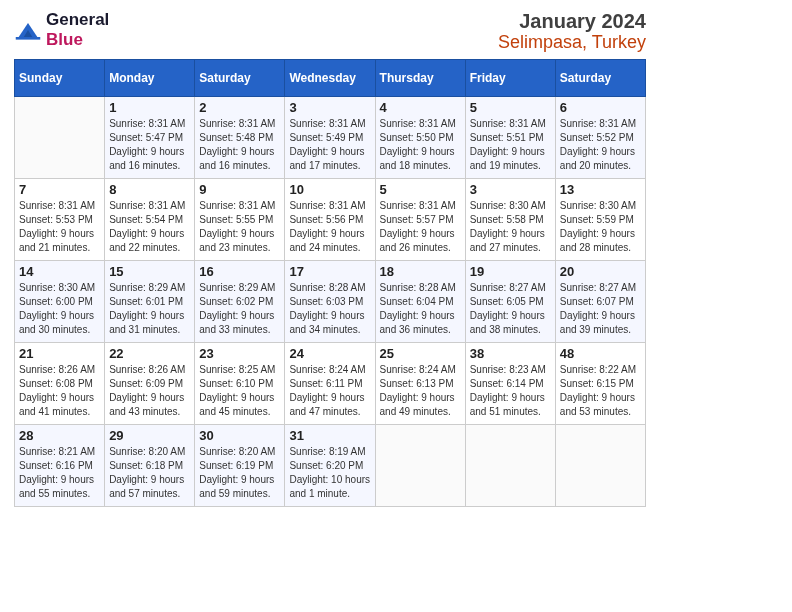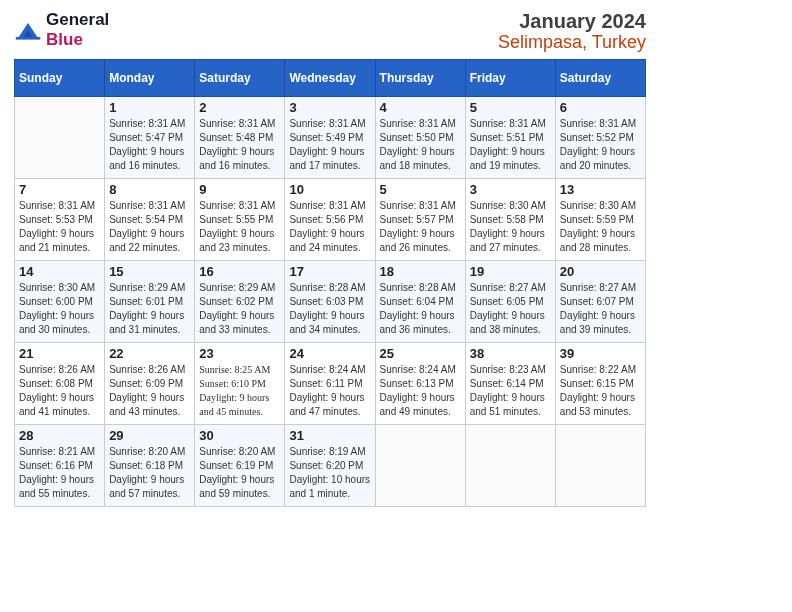--- a/index.html
+++ b/index.html
@@ -287,21 +287,21 @@
           </td>
           <td>
             <span class="day-number">22</span>
             <div class="day-info" style="white-space: pre-line;">Sunrise: 8:26 AM
 Sunset: 6:09 PM
 Daylight: 9 hours
 and 43 minutes.</div>
           </td>
           <td>
             <span class="day-number">23</span>
-            <div class="day-info" style="white-space: pre-line; font-family: Liberation Serif, serif;">Sunrise: 8:25 AM
+            <div class="day-info" style="white-space: pre-line;">Sunrise: 8:25 AM
 Sunset: 6:10 PM
 Daylight: 9 hours
 and 45 minutes.</div>
           </td>
           <td>
             <span class="day-number">24</span>
             <div class="day-info" style="white-space: pre-line;">Sunrise: 8:24 AM
 Sunset: 6:11 PM
 Daylight: 9 hours
 and 47 minutes.</div>
@@ -314,21 +314,21 @@
 and 49 minutes.</div>
           </td>
           <td>
             <span class="day-number">38</span>
             <div class="day-info" style="white-space: pre-line;">Sunrise: 8:23 AM
 Sunset: 6:14 PM
 Daylight: 9 hours
 and 51 minutes.</div>
           </td>
           <td>
-            <span class="day-number">39</span>
+            <span class="day-number">48</span>
             <div class="day-info" style="white-space: pre-line;">Sunrise: 8:22 AM
 Sunset: 6:15 PM
 Daylight: 9 hours
 and 53 minutes.</div>
           </td>
         </tr>
         <tr>
           <td>
             <span class="day-number">28</span>
             <div class="day-info" style="white-space: pre-line;">Sunrise: 8:21 AM

